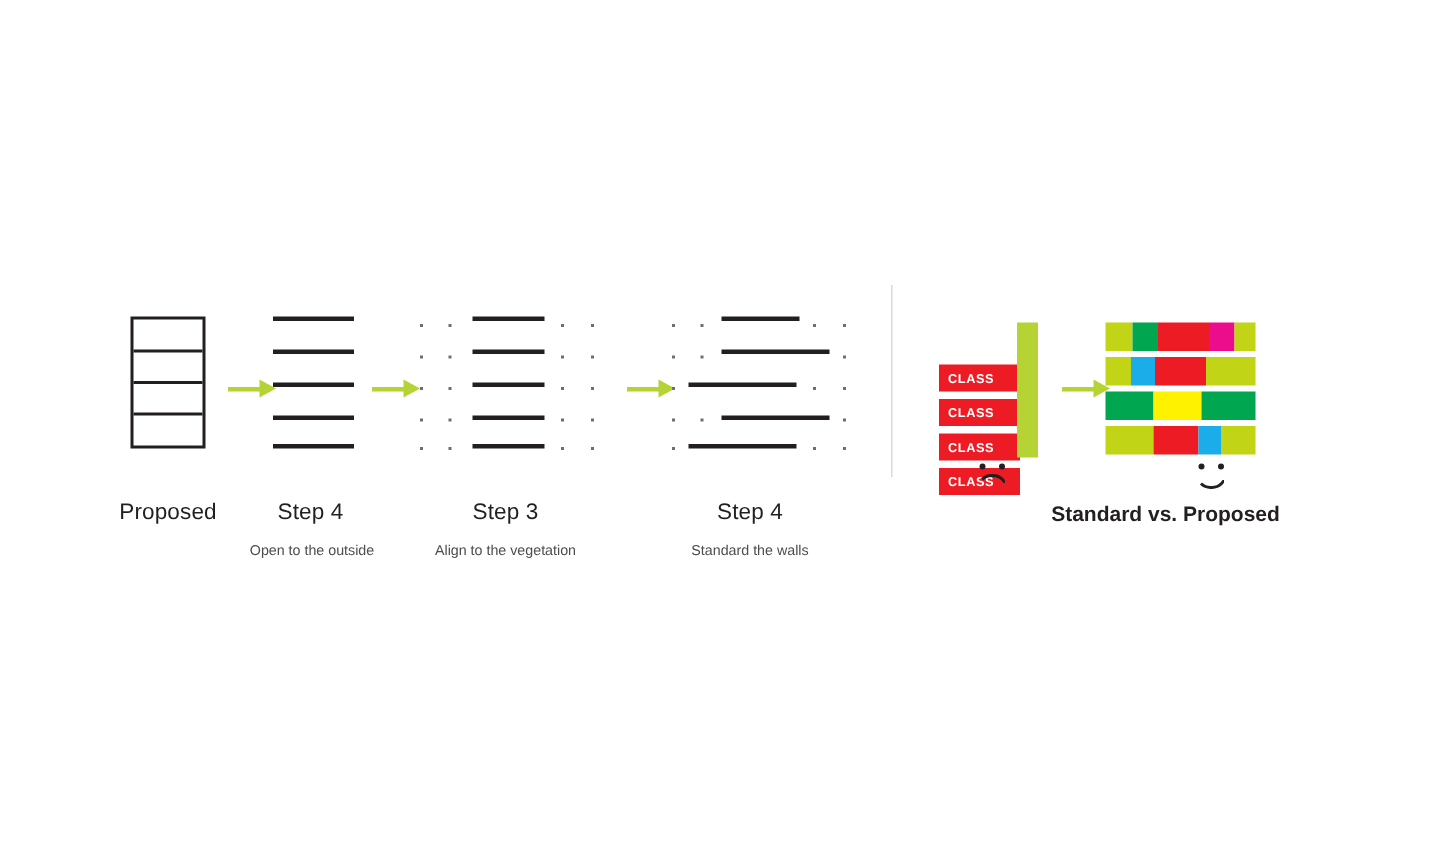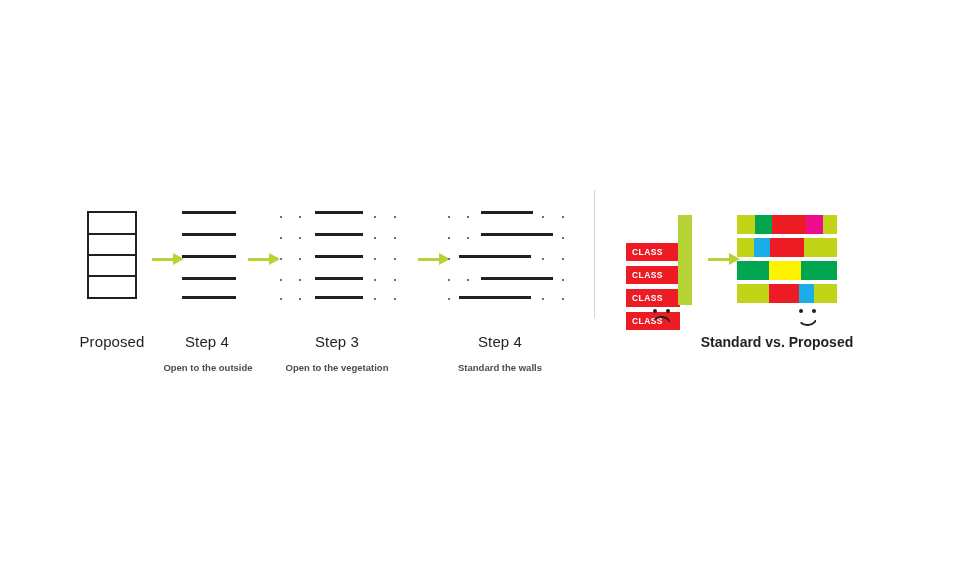--- a/index.html
+++ b/index.html
@@ -96,21 +96,21 @@
     font-weight: 400;
     color: #231f20;
     letter-spacing: 0.1px;
     white-space: nowrap;
   }
   .stage-caption {
     position: absolute;
     top: 362px;
     text-align: center;
     font-size: 9.5px;
-    font-weight: 700;
+    font-weight: 400;
     color: #4d4d4f;
     white-space: nowrap;
   }
 
   
   #class-block { position: absolute; left: 626px; top: 215px; width: 66px; height: 90px; margin-top: 28px; }
   .class-bar {
     position: absolute;
     left: 0;
     width: 54px;
@@ -279,21 +279,21 @@
     <div class="wall" style="left:36px; top:72px; width:72px"></div>
     <div class="wall" style="left:14px; top:91px; width:72px"></div>
   </div>
 
   <div class="stage-title" style="left:62px;  width:100px">Proposed</div>
 
   <div class="stage-title" style="left:157px; width:100px">Step 4</div>
   <div class="stage-caption" style="left:133px; width:150px">Open to the outside</div>
 
   <div class="stage-title" style="left:287px; width:100px">Step 3</div>
-  <div class="stage-caption" style="left:262px; width:150px">Open to the vegetation</div>
+  <div class="stage-caption" style="left:262px; width:150px">Align to the vegetation</div>
 
   <div class="stage-title" style="left:450px; width:100px">Step 4</div>
   <div class="stage-caption" style="left:425px; width:150px">Standard the walls</div>
 </div>
 
 <div id="panel-divider"></div>
 
 <div id="right-panel"></div>
 
 <div id="class-block">

